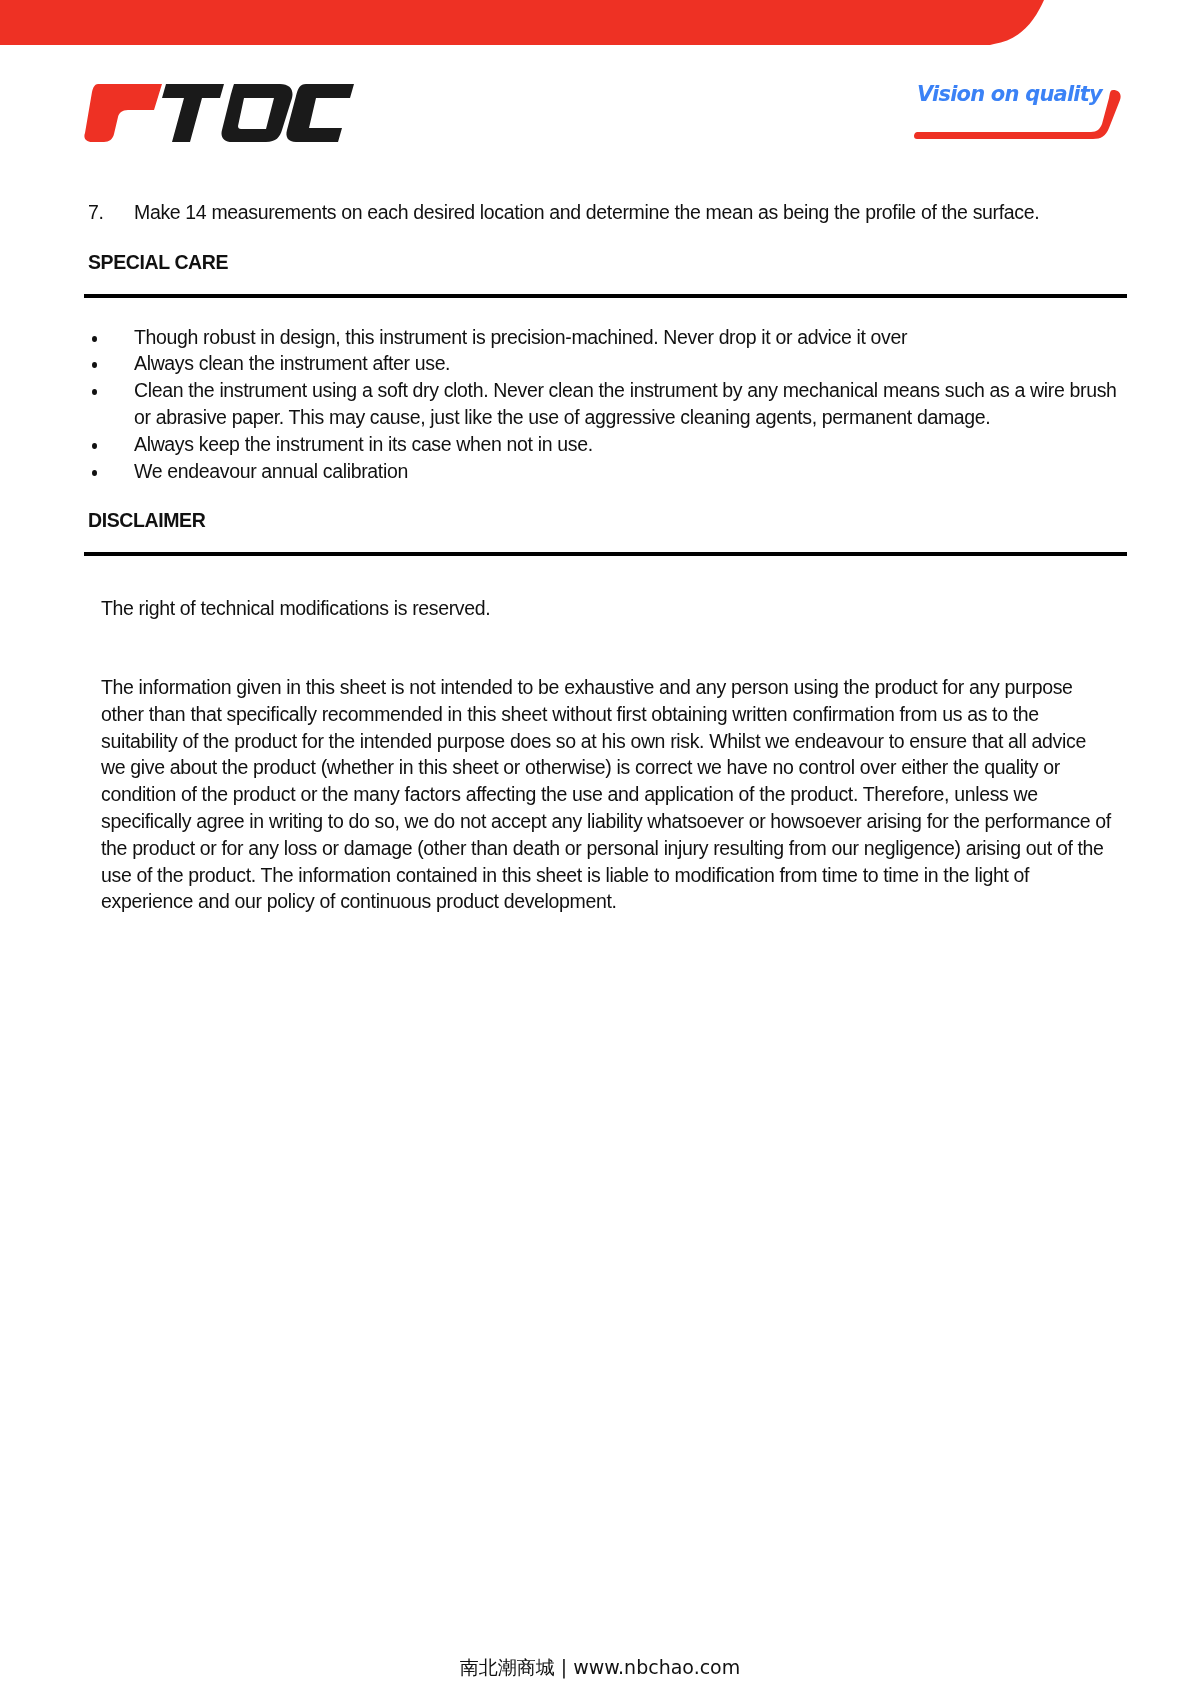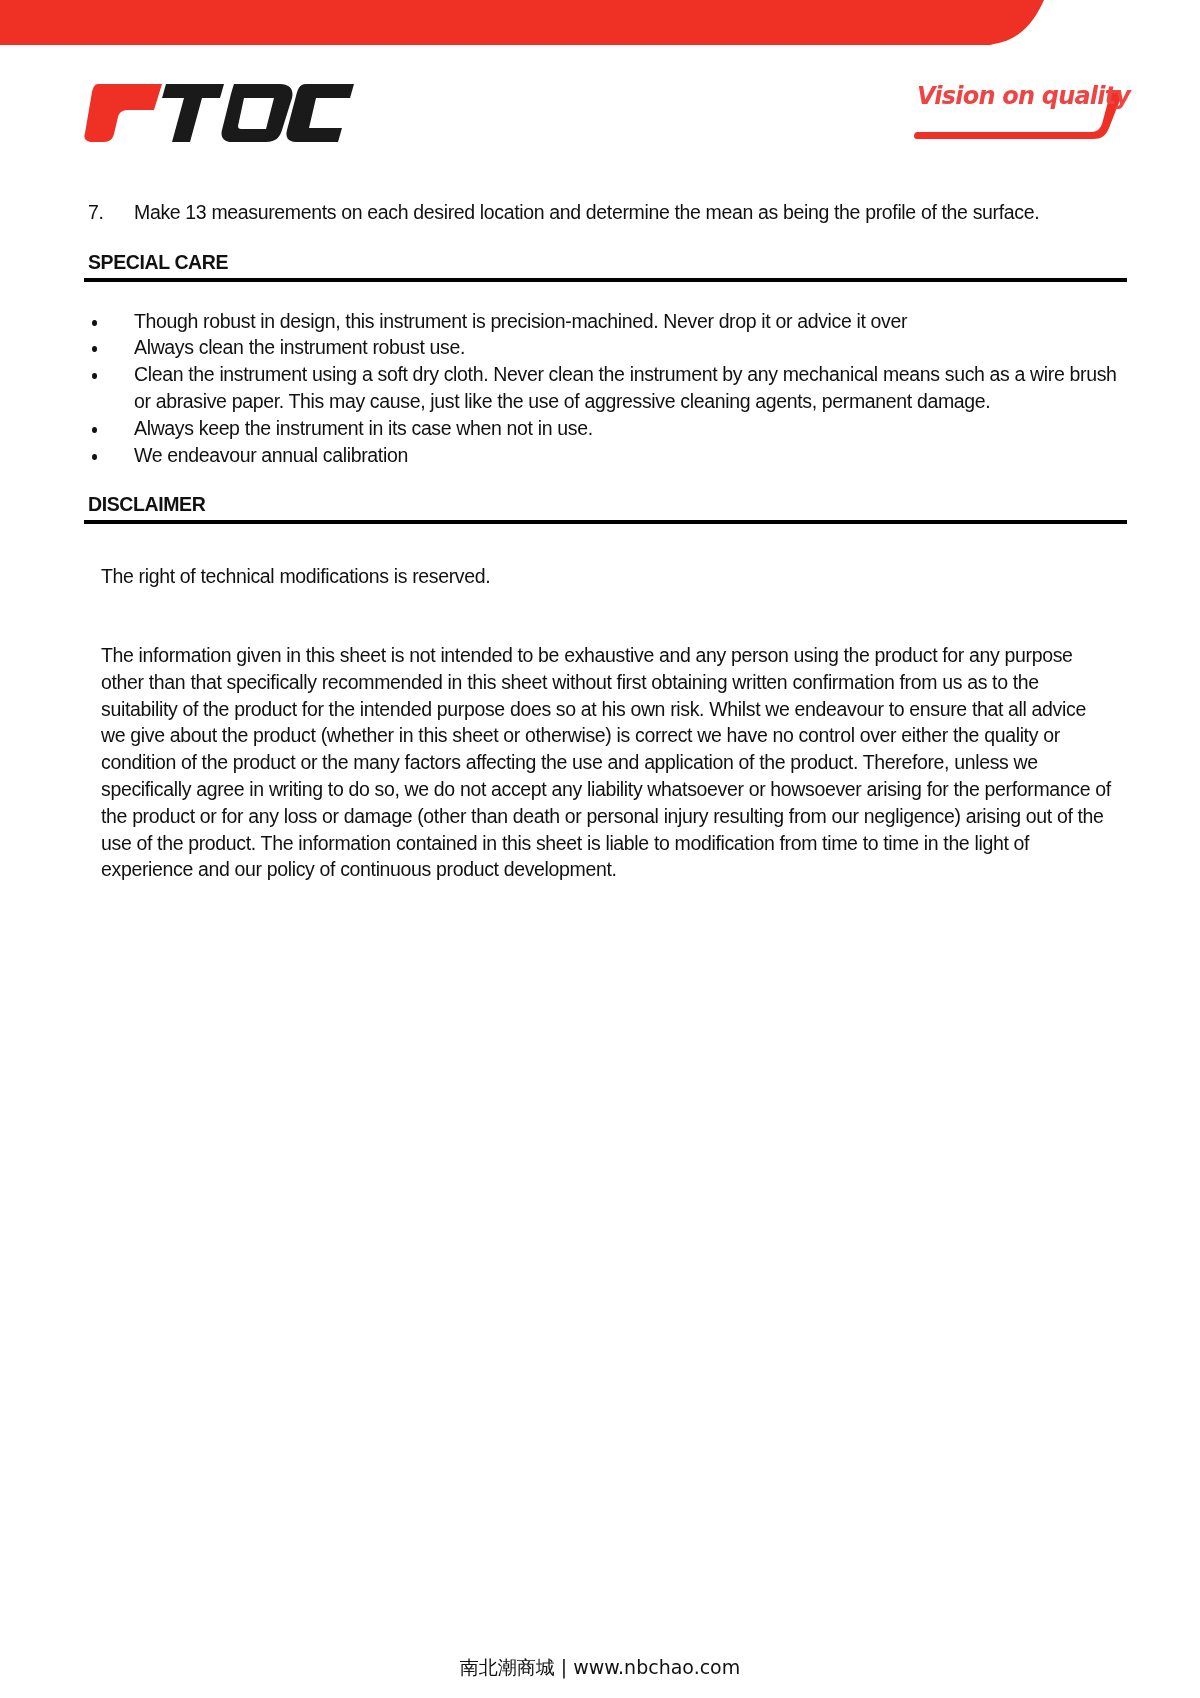--- a/index.html
+++ b/index.html
@@ -36,23 +36,23 @@
       width: 220px;
       height: 68px;
     }
     .tagline-text {
       position: absolute;
       left: 12px;
       top: 4px;
       font-family: "DejaVu Sans", sans-serif;
       font-weight: bold;
       font-style: italic;
-      font-size: 24px;
+      font-size: 21px;
       letter-spacing: -0.8px;
-      color: #ef4444;
+      color: #3b82f6;
       white-space: nowrap;
     }
     .tagline-swoosh {
       position: absolute;
       left: 0;
       top: 0;
       width: 220px;
       height: 68px;
     }
     .content {
@@ -70,21 +70,21 @@
     }
     .numbered-item .num {
       width: 46px;
       flex: 0 0 46px;
     }
     .section-heading {
       font-weight: bold;
       font-size: 19.5px;
       letter-spacing: -0.4px;
       margin: 0;
-      padding-bottom: 2px;
+      padding-bottom: 18px;
     }
     .section-rule {
       height: 4px;
       background: #000;
       margin-left: -4px;
       margin-right: -3px;
     }
     .bullet-list {
       list-style: none;
       margin: 0;
@@ -147,38 +147,38 @@
   <svg class="tagline-swoosh" viewBox="0 0 220 68">
     <path d="M208 12 C214 12 217 16 215 22 L204 50 C201 58 196 61 188 61 H12 C8 61 8 55 12 54 H186 C192 54 195 51 197 46 L204 20 C205 15 205 12 208 12 Z" fill="#EE3124"></path>
   </svg>
   <span class="tagline-text">Vision on quality</span>
 </div>
 
 <div class="content">
 
   <div class="numbered-item">
     <span class="num">7.</span>
-    <span class="txt">Make 13 measurements on each desired location and determine the mean as being the profile of the surface.</span>
+    <span class="txt">Make 14 measurements on each desired location and determine the mean as being the profile of the surface.</span>
   </div>
 
   <div style="height:23px"></div>
 
   <h2 class="section-heading">SPECIAL CARE</h2>
   <div class="section-rule"></div>
 
   <div style="height:26px"></div>
 
   <ul class="bullet-list">
     <li>
       <span class="dot"></span>
       <span>Though robust in design, this instrument is precision-machined. Never drop it or advice it over</span>
     </li>
     <li>
       <span class="dot"></span>
-      <span>Always clean the instrument robust use.</span>
+      <span>Always clean the instrument after use.</span>
     </li>
     <li>
       <span class="dot"></span>
       <span>Clean the instrument using a soft dry cloth. Never clean the instrument by any mechanical means such as a wire brush or abrasive paper. This may cause, just like the use of aggressive cleaning agents, permanent damage.</span>
     </li>
     <li>
       <span class="dot"></span>
       <span>Always keep the instrument in its case when not in use.</span>
     </li>
     <li>

